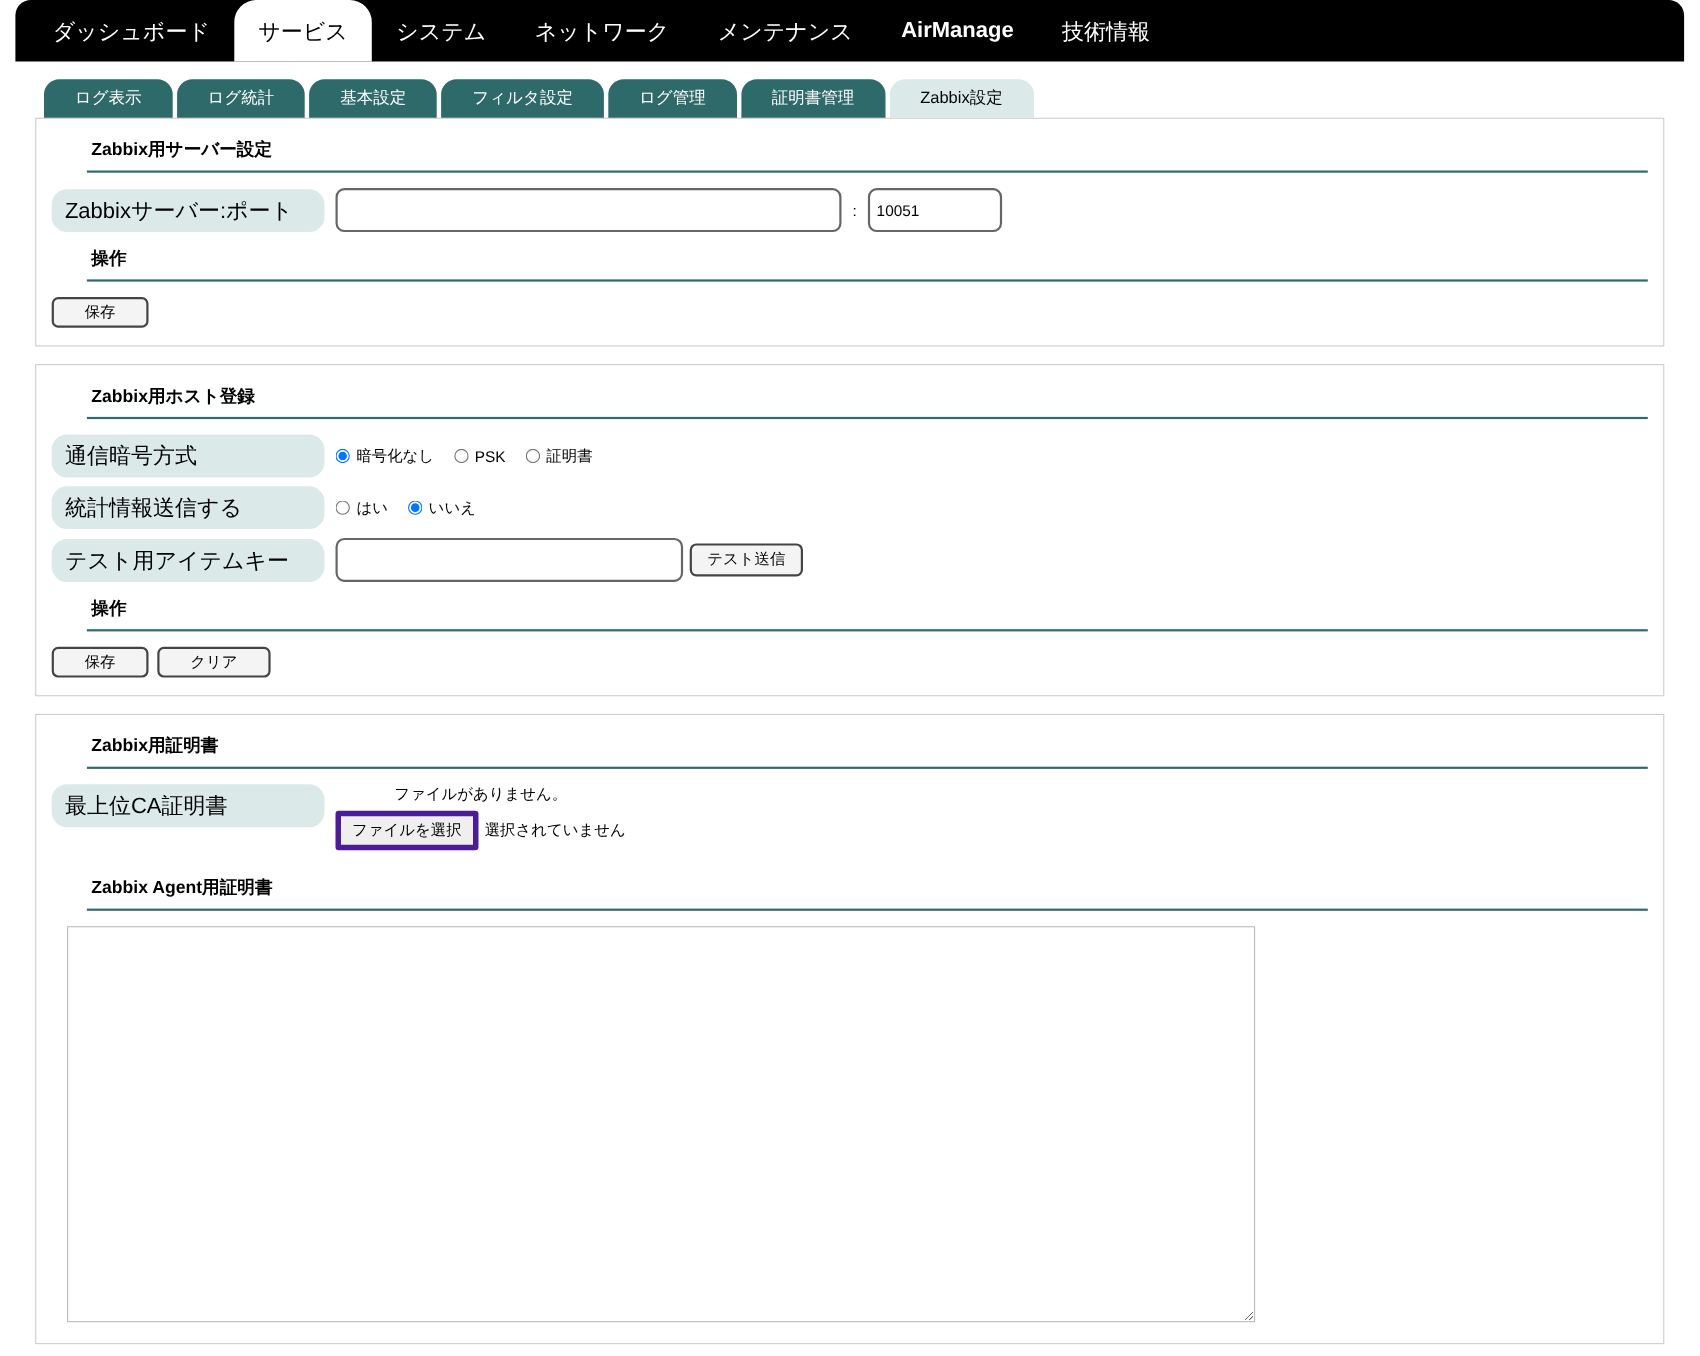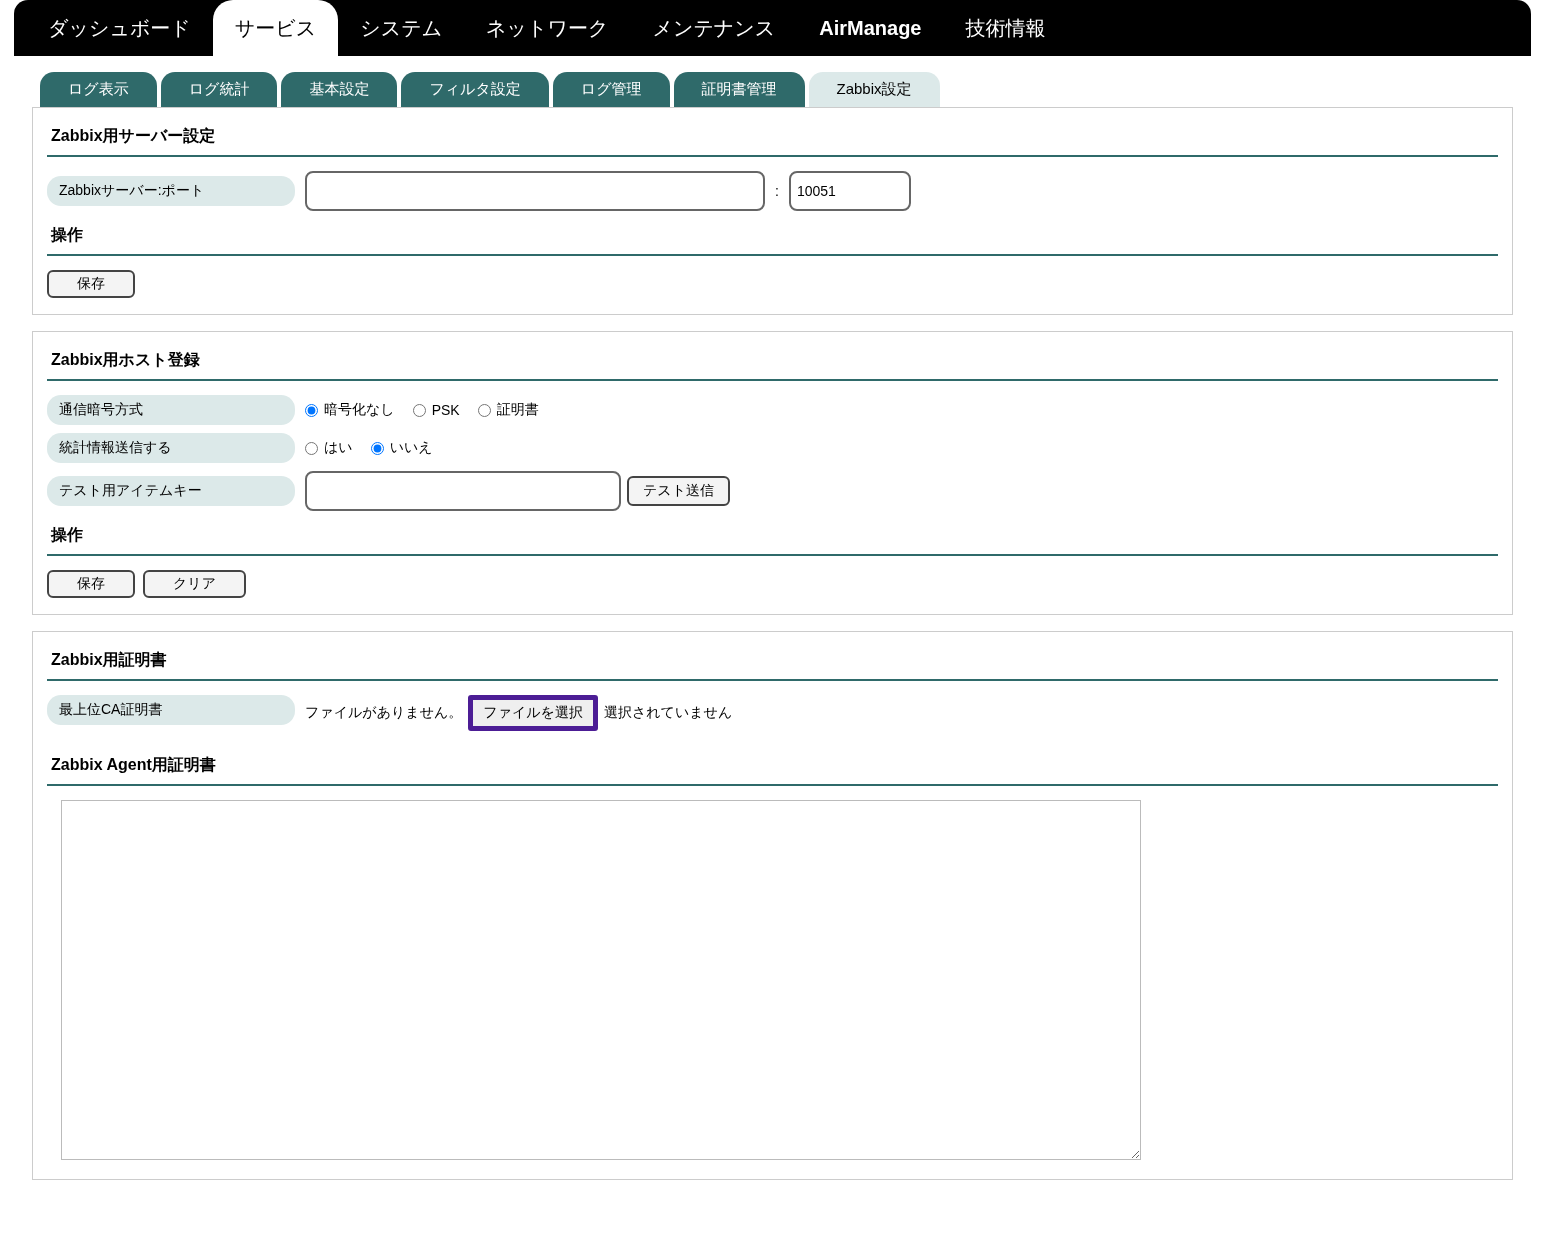--- a/index.html
+++ b/index.html
@@ -53,32 +53,33 @@
   border: 1px solid #ccc;
   margin: 0 32px 16px 32px;
   padding: 12px 14px 16px 14px;
 }
 .section-title {
   font-weight: bold;
   font-size: 16px;
   padding: 6px 0 8px 4px;
   border-bottom: 2px solid #2f6a6a;
   margin-bottom: 14px;
+  margin-left: 32px;
 }
 .row {
   display: flex;
   align-items: center;
   margin-bottom: 8px;
 }
 .row .label {
   background: #dce9e9;
   border-radius: 14px;
   padding: 6px 12px;
   width: 248px;
-  font-size: 14px;
+  font-size: 20px;
 }
 .row .control {
   padding-left: 10px;
   display: flex;
   align-items: center;
   gap: 6px;
 }
 input[type="text"].text-input {
   border: 2px solid #666;
   border-radius: 8px;
@@ -120,21 +121,21 @@
   resize: both;
   font-family: monospace;
   font-size: 13px;
 }
 
 .action-row { margin-top: 6px; display: flex; gap: 8px; }
 
 .radio-group { display: flex; align-items: center; gap: 4px; }
 .radio-group label { margin-right: 12px; }
 
-.file-row { display: flex; flex-direction: row; gap: 6px; }
+.file-row { display: flex; flex-direction: column; gap: 6px; }
 .file-line { display: flex; align-items: center; gap: 6px; }
 </style>
 </head>
 <body>
 
 <div class="topnav">
   <div class="tab">ダッシュボード</div>
   <div class="tab active">サービス</div>
   <div class="tab">システム</div>
   <div class="tab">ネットワーク</div>

